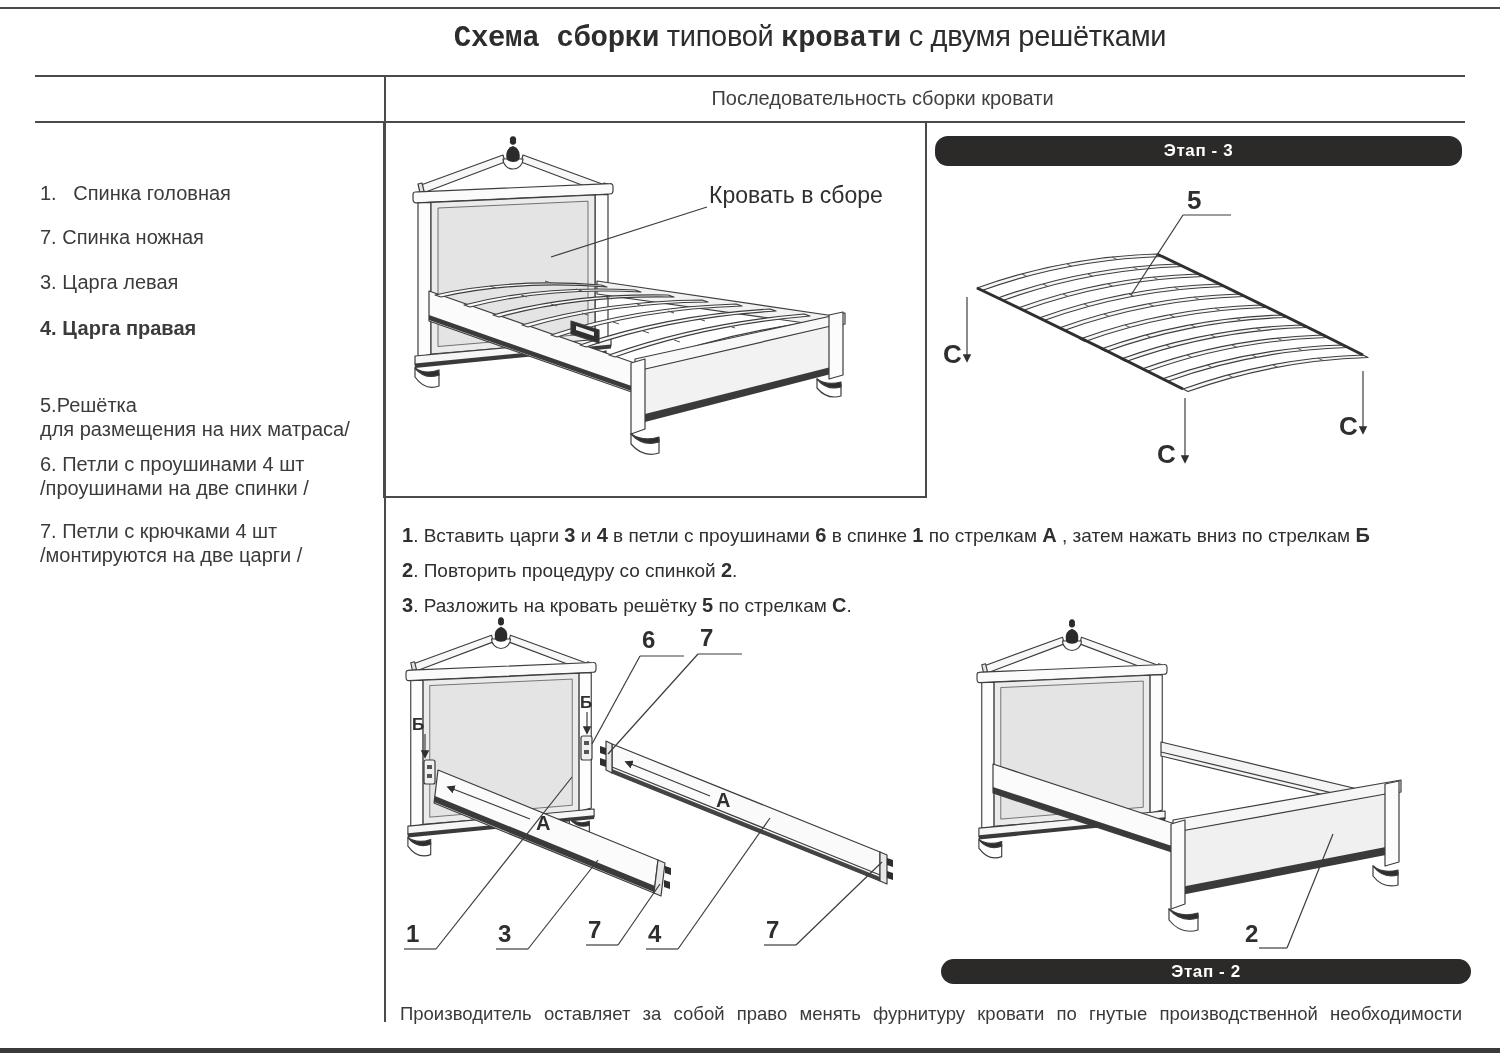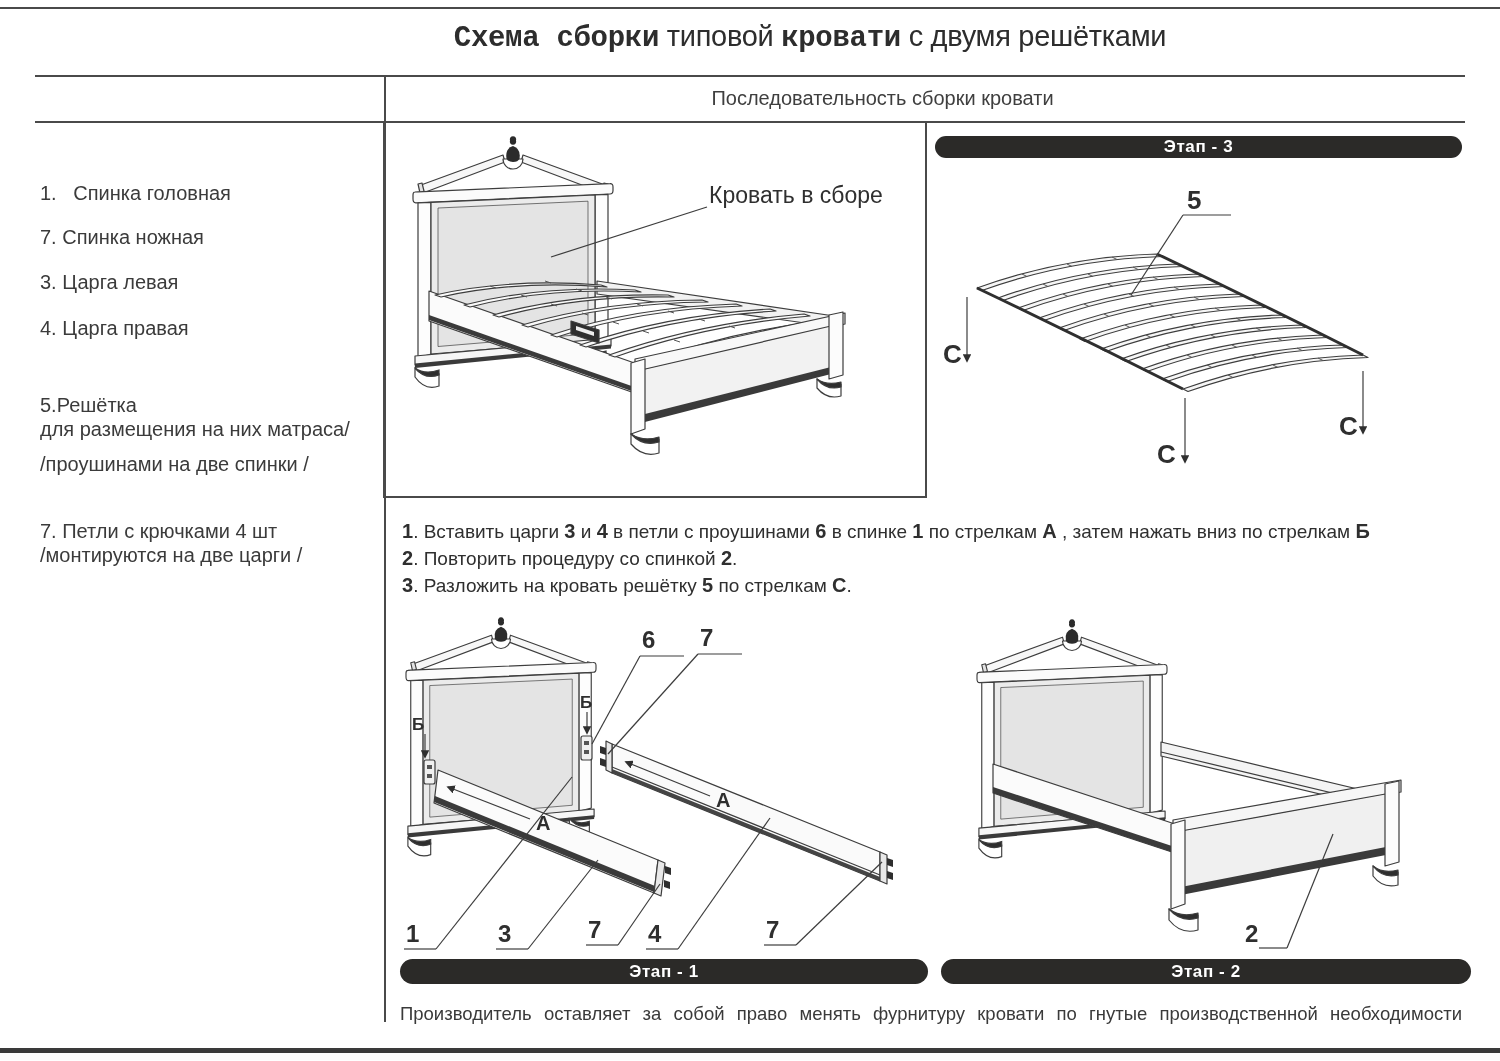--- a/index.html
+++ b/index.html
@@ -5,23 +5,23 @@
   html,body{margin:0;padding:0;background:#ffffff;}
   .page{position:relative;width:1500px;height:1061px;background:#ffffff;overflow:hidden;
         font-family:"Liberation Sans",sans-serif;color:#3a3a3a;}
   .hline{position:absolute;background:#4a4a4a;height:2px;}
   .vline{position:absolute;background:#4a4a4a;width:2px;}
   .title{position:absolute;left:110px;top:20px;width:1400px;text-align:center;
          font-size:29px;letter-spacing:-0.3px;color:#2d2d2d;}
   .title .b{font-weight:bold;font-family:Liberation Mono, monospace;}
   .colhead{position:absolute;font-size:20px;color:#3f3f3f;text-align:center;}
   .parts-item{position:absolute;left:40px;width:345px;font-size:20px;line-height:23.5px;color:#3b3b3b;}
-  .instr{position:absolute;left:402px;top:518px;width:1070px;font-size:19px;line-height:26px;color:#2f2f2f;}
+  .instr{position:absolute;left:402px;top:518px;width:1070px;font-size:19px;line-height:34px;color:#2f2f2f;}
   .instr .b{font-weight:bold;font-size:20px;}
-  .pill{position:absolute;height:22px;border-radius:13px;background:#2b2a28;
+  .pill{position:absolute;height:30px;border-radius:13px;background:#2b2a28;
         color:#ffffff;font-size:17px;font-weight:bold;letter-spacing:0.6px;
         display:flex;align-items:center;justify-content:center;}
   .footer{position:absolute;left:400px;top:1003px;width:1062px;font-size:18.5px;color:#3a3a3a;
           text-align:justify;text-align-last:justify;}
   .overview-box{position:absolute;left:383px;top:121px;width:544px;height:377px;
                 border:2px solid #4a4a4a;box-sizing:border-box;}
   svg{position:absolute;overflow:visible;}
   svg text{font-family:"Liberation Sans",sans-serif;fill:#2f2f2f;}
   svg .ln{stroke:#3d3d3d;stroke-width:1.2;stroke-linejoin:round;}
   svg line{stroke:#3d3d3d;stroke-width:1.2;}
@@ -84,28 +84,29 @@
   <div>
     <div class="parts-item" style="top:182px;">
       <div>1.&nbsp;&nbsp; Спинка головная</div>
     </div>
     <div class="parts-item" style="top:226px;">
       <div>7. Спинка ножная</div>
     </div>
     <div class="parts-item" style="top:271px;">
       <div>3. Царга левая</div>
     </div>
-    <div class="parts-item" style="top:317px;">
+    <div class="parts-item" style="top:317px;font-weight:bold;">
       <div>4. Царга правая</div>
     </div>
     <div class="parts-item" style="top:362px;margin-top:32px;">
       <div>5.Решётка</div>
       <div>для размещения на них матраса/</div>
     </div>
     <div class="parts-item" style="top:453px;">
+      <div>6. Петли с проушинами 4 шт</div>
       <div>/проушинами на две спинки /</div>
     </div>
     <div class="parts-item" style="top:520px;">
       <div>7. Петли с крючками 4 шт</div>
       <div>/монтируются на две царги /</div>
     </div>
   </div>
 
   <div class="overview-box"></div>
   <svg style="left:385px;top:123px;" width="540" height="373" viewBox="0 0 540 373">
@@ -246,22 +247,19 @@
     <path class="ln" d="M440,172 L454,169 L454,250 L440,254 Z" fill="#fcfcfc"></path>
     <path class="ln" d="M224,297 L224,308 Q236,323 253,318 L253,303 Q236,308 224,297 Z" fill="#ffffff"></path>
     <path class="ln" d="M224,297 Q236,311 253,306 L253,301 Q236,306 224,297 Z" fill="#2e2e2e"></path>
     <path class="ln" d="M428,254 L428,264 Q438,277 453,273 L453,260 Q438,264 428,254 Z" fill="#ffffff"></path>
     <path class="ln" d="M428,254 Q438,267 453,263 L453,258 Q438,262 428,254 Z" fill="#2e2e2e"></path>
     <text x="300" y="330" class="co">2</text>
     <line x1="314" y1="336" x2="342" y2="336"></line>
     <line x1="342" y1="336" x2="388" y2="222"></line>
   </svg>
 
-  <div class="pill" style="left:400px;top:959px;width:528px;height:25px;">
-    <span>Этап - 1</span>
-  </div>
   <div class="pill" style="left:941px;top:959px;width:530px;height:25px;">
     <span>Этап - 2</span>
   </div>
 
   <div class="footer">Производитель оставляет за собой право менять фурнитуру кровати по гнутые производственной необходимости</div>
   <div class="botband"></div>
 </div>
 
 </body></html>

